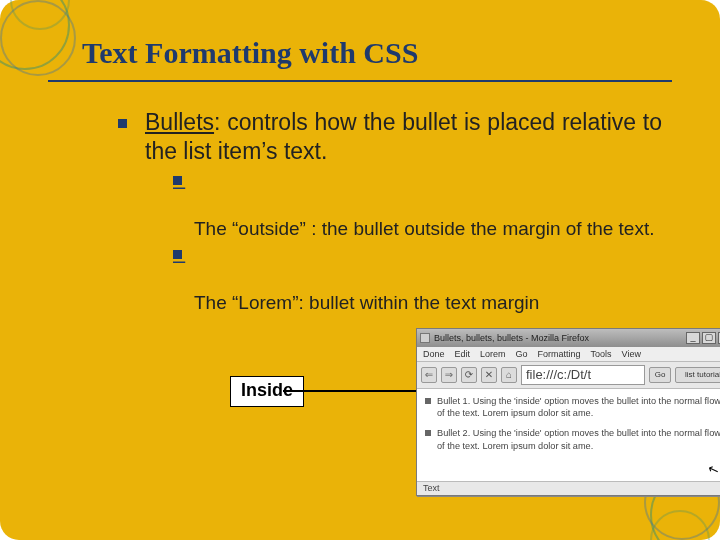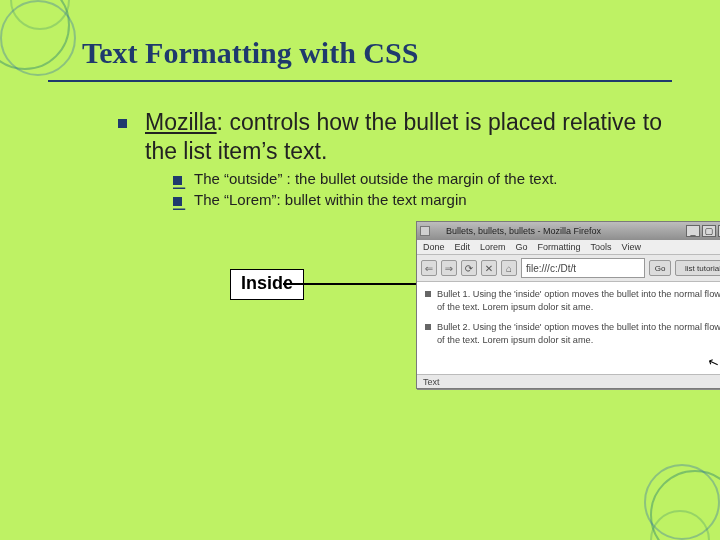--- a/index.html
+++ b/index.html
@@ -1,22 +1,23 @@
 <!DOCTYPE html>
 <html><head>
 <meta charset="utf-8">
 <style>
   * { box-sizing: border-box; margin: 0; padding: 0; }
   html, body { width: 720px; height: 540px; background: #fff; font-family: Georgia, "Times New Roman", serif; color: #222; }
   .slide {
     position: relative;
     width: 720px;
     height: 540px;
-    background: #bef264;
+    background: #eab308;
     padding: 30px 48px 20px 48px;
+    border-radius: 19px;
   }
   .corner-circles { position: absolute; pointer-events: none; }
   .cc-tl { top: -30px; left: -30px; }
   .cc-br { bottom: -30px; right: -30px; }
   .circle { position: absolute; border: 2px solid; border-radius: 50%; }
   .cc-tl .c1 { width: 90px; height: 90px; top: 10px; left: 10px; border-color: #3a8f6c; opacity: 0.5; }
   .cc-tl .c2 { width: 76px; height: 76px; top: 30px; left: 30px; border-color: #2e6bb0; opacity: 0.35; }
   .cc-tl .c3 { width: 60px; height: 60px; top: 0; left: 40px; border-color: #3a8f6c; opacity: 0.3; }
   .cc-br .c1 { width: 90px; height: 90px; bottom: 10px; right: 10px; border-color: #3a8f6c; opacity: 0.5; }
   .cc-br .c2 { width: 76px; height: 76px; bottom: 30px; right: 30px; border-color: #2e6bb0; opacity: 0.35; }
@@ -34,21 +35,21 @@
 
   .content { padding: 0 10px 0 70px; }
 
   .l1 { display: flex; align-items: flex-start; margin-bottom: 2px; }
   .l1 .bullet { flex: 0 0 auto; width: 9px; height: 9px; background: #1f3a6d; margin-top: 11px; margin-right: 18px; }
   .l1 .text { flex: 1; font-size: 23px; line-height: 1.28; text-align: justify; font-family: Verdana, Tahoma, sans-serif; color: #222; }
   .l1 .text .u { text-decoration: underline; }
 
   .l2 { display: flex; align-items: flex-start; margin-left: 28px; margin-top: 2px; }
   .l2 .bullet { flex: 0 0 auto; width: 9px; text-align: center; font-size: 22px; line-height: 1; margin-top: 7px; margin-right: 12px; color: #1f3a6d; font-family: Verdana, sans-serif; }
-  .l2 .text { flex: 1; font-size: 15px; line-height: 1.28; text-align: justify; font-family: Verdana, Tahoma, sans-serif; color: #222; }
+  .l2 .text { flex: 1; font-size: 19px; line-height: 1.28; text-align: justify; font-family: Verdana, Tahoma, sans-serif; color: #222; margin-top: 48px; }
 
   .figure-row { position: relative; margin-top: 12px; height: 170px; }
   .inside-label {
     position: absolute;
     left: 100px;
     top: 48px;
     border: 1.5px solid #000;
     padding: 3px 10px 5px 10px;
     font-family: Verdana, Tahoma, sans-serif;
     font-size: 18px;
@@ -80,32 +81,32 @@
   .browser-titlebar {
     display: flex;
     align-items: center;
     justify-content: space-between;
     height: 18px;
     background: linear-gradient(#bdbdbd,#8e8e8e);
     padding: 0 3px;
     font-size: 9px;
     color: #222;
   }
-  .browser-titlebar .tleft { display:flex; align-items:center; gap:16px; }
+  .browser-titlebar .tleft { display:flex; align-items:center; gap:4px; }
   .browser-titlebar .ticon { width:10px; height:10px; background:#d0d0d0; border:1px solid #777; }
   .browser-titlebar .tbuttons { display:flex; gap:2px; }
   .browser-titlebar .tbuttons span { width:14px; height:12px; background:#d8d8d8; border:1px solid #666; display:flex; align-items:center; justify-content:center; font-size:9px; line-height:1; }
   .browser-menubar {
     display:flex; gap:10px; padding: 2px 6px; font-size:9px; background:#eee; border-bottom:1px solid #bbb; color:#333;
   }
   .browser-toolbar {
     display:flex; align-items:center; gap:4px; padding:3px 4px; background:#e8e8e8; border-bottom:1px solid #bbb;
   }
   .tbico { width:16px; height:16px; background:#dcdcdc; border:1px solid #999; border-radius:2px; display:flex; align-items:center; justify-content:center; font-size:10px; color:#555; }
-  .tburl { flex:1; height:20px; background:#fff; border:1px solid #999; font-size:10px; padding:6px 4px; display:flex; align-items:center; color:#444; }
+  .tburl { flex:1; height:20px; background:#fff; border:1px solid #999; font-size:13px; padding:6px 4px; display:flex; align-items:center; color:#444; }
   .tbgo { width:22px; height:16px; background:#dcdcdc; border:1px solid #999; font-size:8px; display:flex; align-items:center; justify-content:center; color:#333; border-radius:2px; }
   .tbmark { width:56px; height:16px; background:#dcdcdc; border:1px solid #999; font-size:8px; display:flex; align-items:center; justify-content:center; color:#333; border-radius:2px; }
 
   .browser-body { background:#fff; height:92px; padding:6px 8px; overflow:hidden; position:relative; }
   .browser-body .item { display:flex; align-items:flex-start; gap:6px; font-size:9.2px; color:#444; line-height:1.35; margin-bottom:8px; }
   .browser-body .item .sq { width:6px; height:6px; background:#666; margin-top:3px; flex:0 0 auto; }
   .browser-body .cursor { position:absolute; right:16px; bottom:4px; font-size:13px; color:#000; transform: rotate(-20deg); }
 
   .browser-status { height:14px; background:#e8e8e8; border-top:1px solid #bbb; font-size:9px; color:#444; padding:0 6px; display:flex; align-items:center; }
 </style>
@@ -125,21 +126,21 @@
       <div class="circle c3"></div>
   </div>
 
   <div class="title">Text Formatting with CSS</div>
 
   <div class="content">
 
     <div class="l1">
       <div class="bullet"></div>
       <div class="text">
-        <span class="u">Mozilla</span><span>: controls how the bullet is placed relative to the list item’s text.</span>
+        <span class="u">Bullets</span><span>: controls how the bullet is placed relative to the list item’s text.</span>
 
         <div class="l2">
           <div class="bullet">–</div>
           <div class="text"> The “outside” : the bullet outside the margin of the text.</div>
         </div>
         <div class="l2">
           <div class="bullet">–</div>
           <div class="text">The “Lorem”: bullet within the text margin</div>
         </div>
       </div>

